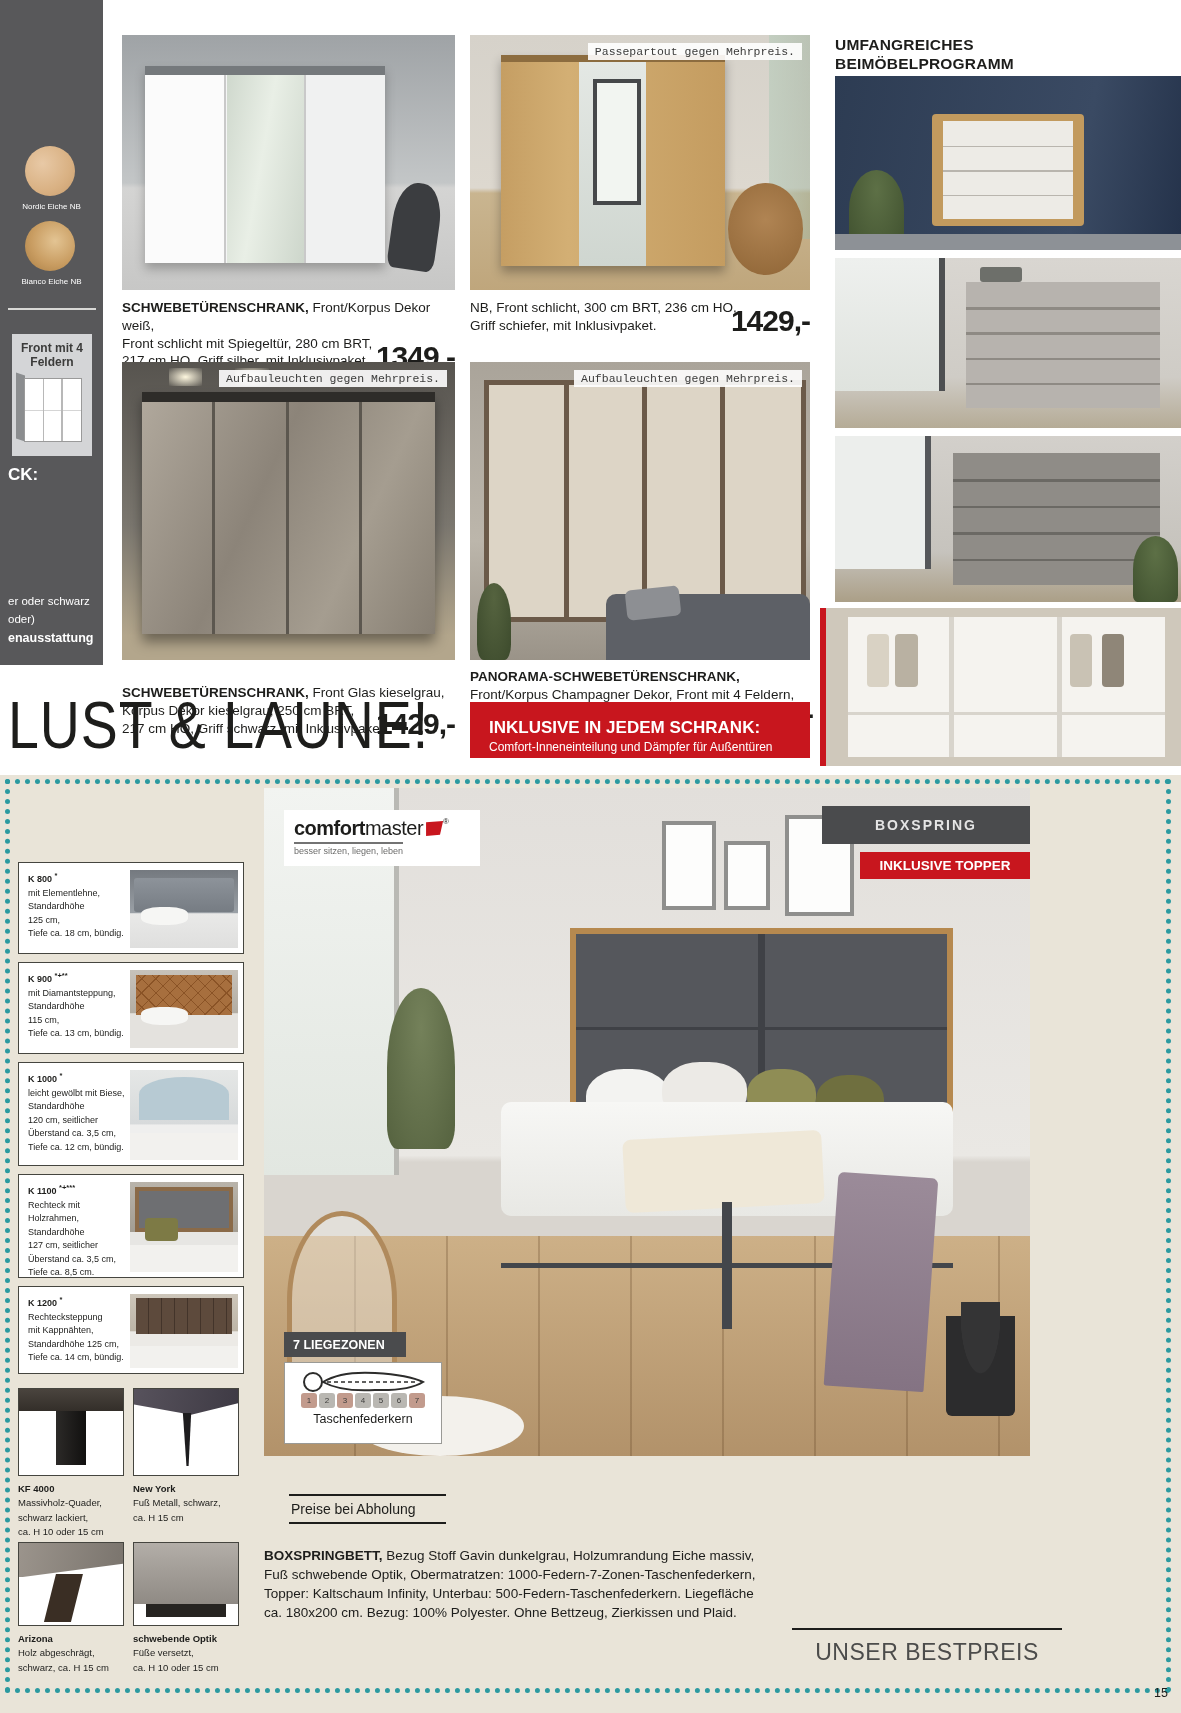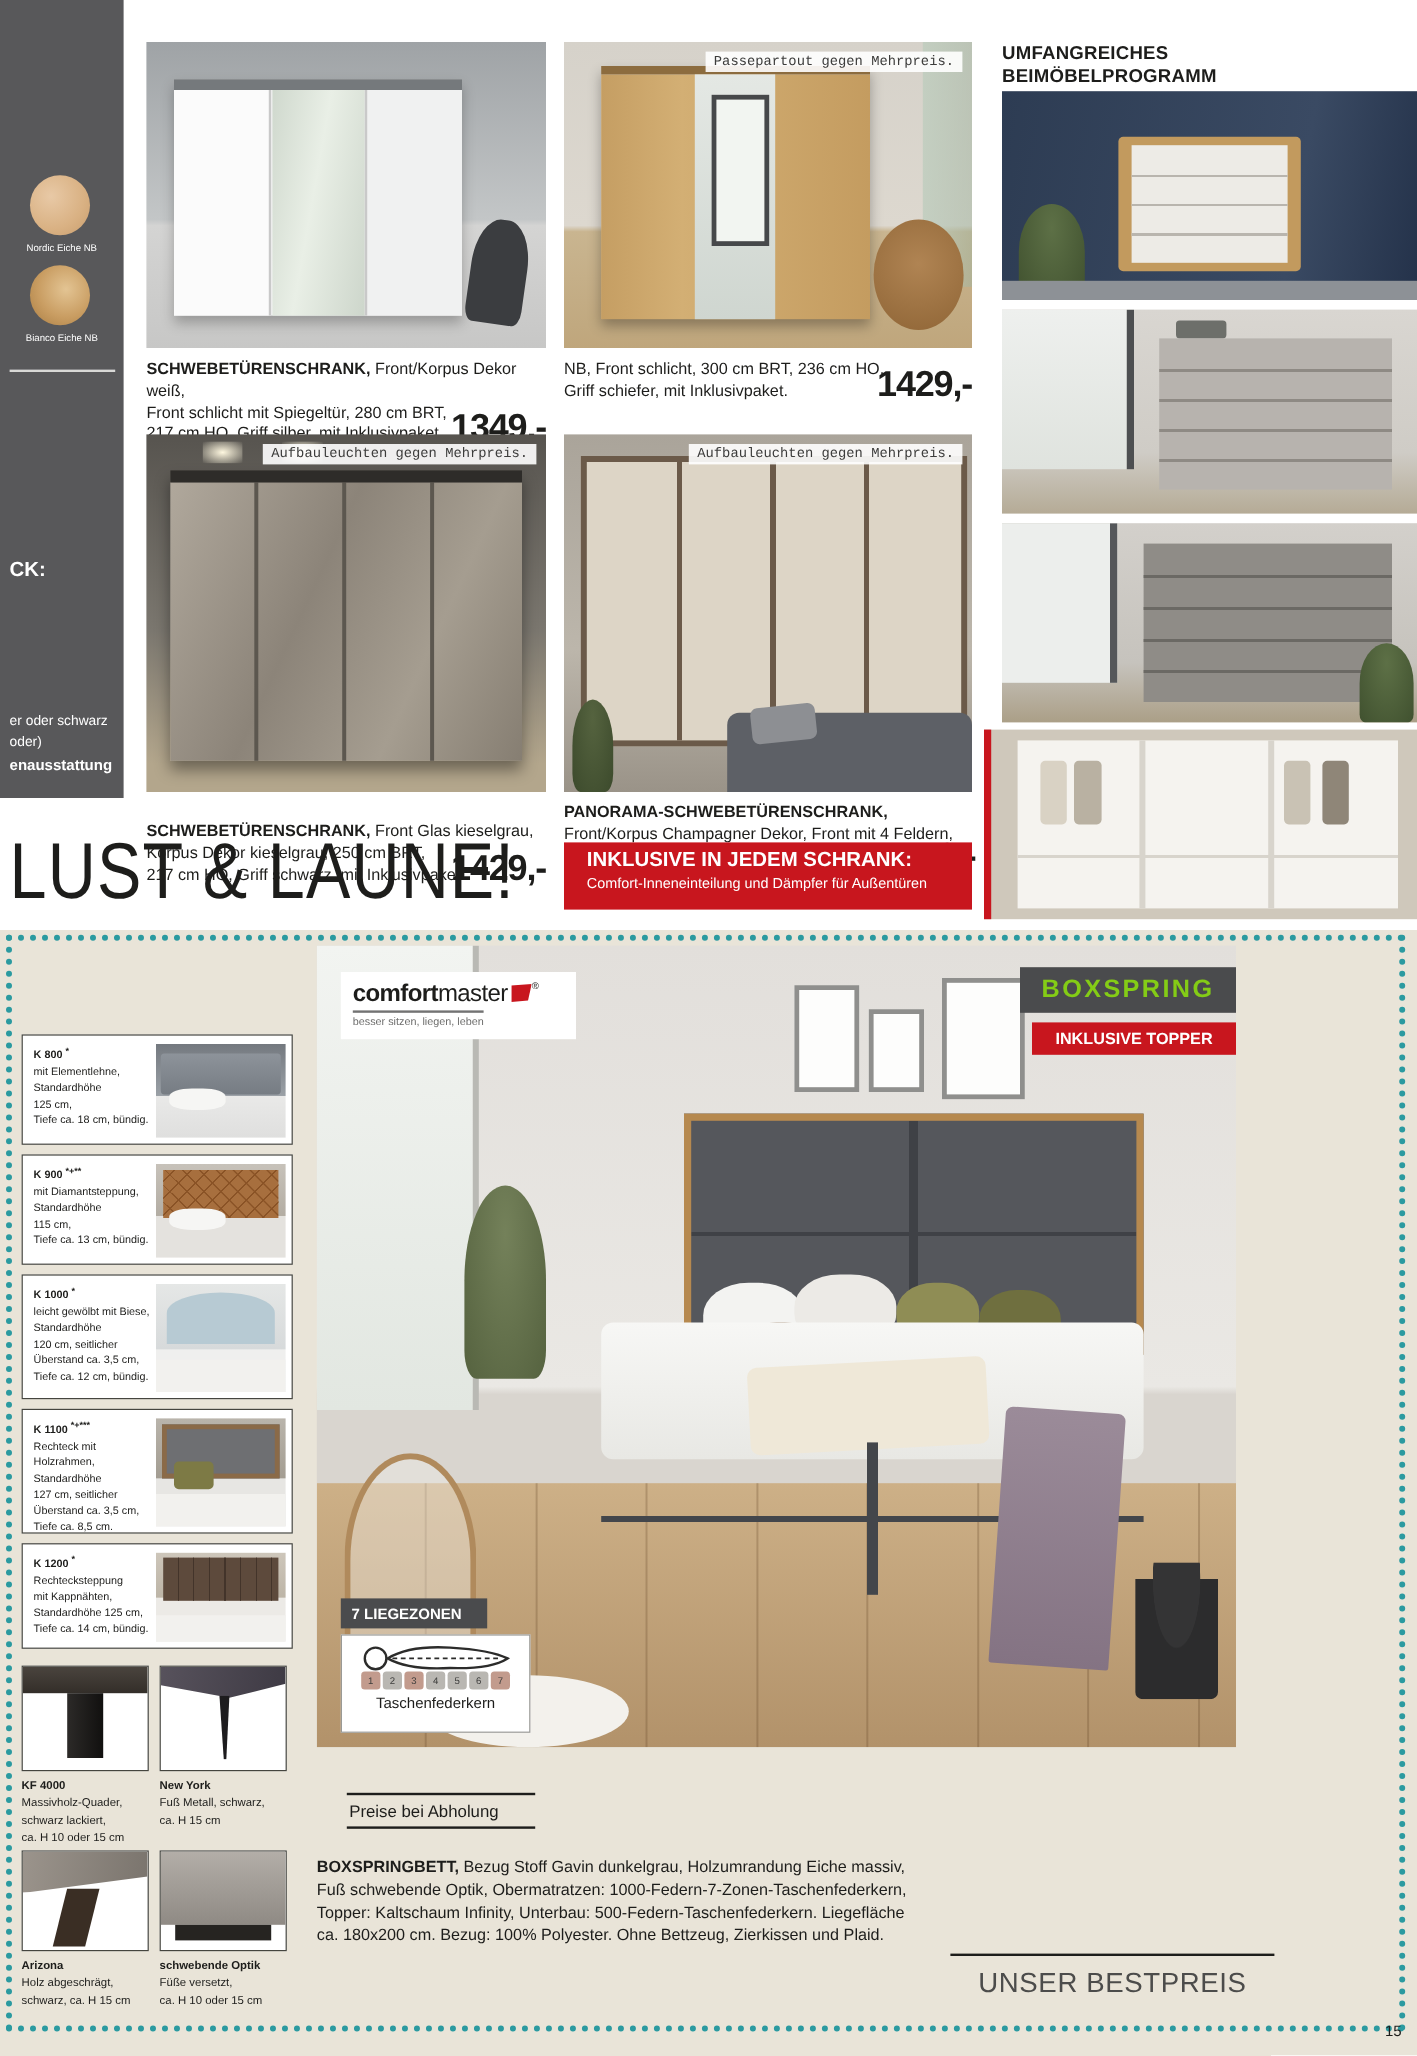--- a/index.html
+++ b/index.html
@@ -82,21 +82,21 @@
   .phD{background:#cfc8bb;border-left:6px solid #c8161e;}
   .phD .inner{left:6%;top:6%;width:88%;height:88%;background:#f5f3ef;
     background-image:linear-gradient(90deg,transparent 32%,#d8d4cc 32%,#d8d4cc 33.5%,transparent 33.5%,transparent 66%,#d8d4cc 66%,#d8d4cc 67.5%,transparent 67.5%),
       linear-gradient(0deg,transparent 30%,#d8d4cc 30%,#d8d4cc 32%,transparent 32%);}
   .phD .cl{position:absolute;top:12%;width:7%;height:38%;border-radius:4px;}
   
   .headline{position:absolute;left:8px;top:688px;font-size:59px;font-weight:400;letter-spacing:1px;
     color:#1d1d1b;transform:scale(.94,1.12);transform-origin:left top;white-space:nowrap;}
   .banner{position:absolute;left:470px;top:702px;width:340px;height:56px;background:#c8161e;color:#fff;
     padding-left:19px;box-sizing:border-box;}
-  .banner .bt{font-weight:bold;font-size:17px;padding-top:5px;}
+  .banner .bt{font-weight:bold;font-size:17px;padding-top:16px;}
   .banner .bs{font-size:12px;margin-top:2px;}
   .rc-title{position:absolute;left:835px;top:36px;font-weight:bold;font-size:15.5px;line-height:1.2;letter-spacing:.2px;}
   
   .bottom-bg{position:absolute;left:0;top:775px;width:1181px;height:938px;background:#e9e4d8;}
   .dotbox{position:absolute;left:5px;top:779px;width:1166px;height:914px;border:5px dotted #2b9aa0;box-sizing:border-box;}
   .hb-box{position:absolute;left:18px;width:226px;background:#fff;border:1.5px solid #45453f;
     box-sizing:border-box;display:flex;padding:7px 5px 5px 9px;}
   .hb-text{flex:1;font-size:9px;line-height:1.5;color:#1d1d1b;}
   .hb-code{font-weight:bold;}
   .hb-photo{width:108px;position:relative;overflow:hidden;align-self:stretch;}
@@ -147,22 +147,22 @@
   .bs-fur{left:12%;bottom:0;width:22%;height:9%;background:#f3f1ec;border-radius:50%;}
   .bs-plant{left:16%;top:30%;width:9%;height:24%;background:radial-gradient(ellipse at 50% 25%,#74815a,#55623f);border-radius:50% 50% 15% 15%;}
   
   .cm-box{left:20px;top:22px;width:196px;height:56px;background:#fff;padding:7px 10px;box-sizing:border-box;}
   .cm-line{font-size:20px;letter-spacing:-.5px;white-space:nowrap;}
   .cm-line .b{font-weight:bold;}
   .cm-flag{display:inline-block;width:17px;height:15px;background:#c8161e;clip-path:polygon(0 8%,100% 0,82% 92%,0 100%);
     position:relative;top:1px;margin-left:3px;}
   .cm-reg{font-size:8px;vertical-align:top;}
   .cm-tag{font-size:9px;color:#6d6d6c;margin-top:2px;border-top:2px solid #737373;display:inline-block;padding-top:2px;}
-  .bx-badge{position:absolute;right:0;top:18px;width:180px;height:38px;background:#4a4b4d;color:#84cc16;
-    display:flex;align-items:center;justify-content:center;font-weight:bold;font-size:21px;letter-spacing:2px;}
+  .bx-badge{position:absolute;right:0;top:18px;width:208px;height:38px;background:#4a4b4d;color:#e5e5e5;
+    display:flex;align-items:center;justify-content:center;font-weight:bold;font-size:14px;letter-spacing:2px;}
   .tp-badge{position:absolute;right:0;top:64px;width:170px;height:27px;background:#c8161e;color:#fff;
     display:flex;align-items:center;justify-content:center;font-weight:bold;font-size:13.5px;}
   .lz-badge{position:absolute;left:20px;top:544px;width:122px;height:25px;background:#4a4b4d;color:#fff;
     font-weight:bold;font-size:12.5px;display:flex;align-items:center;padding-left:9px;box-sizing:border-box;}
   .lz-box{position:absolute;left:20px;top:574px;width:158px;height:82px;background:#fff;border:1px solid #9a9a96;
     box-sizing:border-box;text-align:center;}
   .lz-zones{display:flex;justify-content:center;gap:2px;margin-top:30px;}
   .lz-zone{width:16px;height:15px;font-size:8px;line-height:15px;color:#3c3c3b;border-radius:3px;}
   .lz-a{background:#c29b8d;}
   .lz-b{background:#b9b7b2;}
@@ -183,20 +183,25 @@
 <body>
 
 <div class="page">
 
   <aside class="sidebar">
     <div class="swatch sw1"></div>
     <div class="swlabel" style="top:202px;">Nordic Eiche NB</div>
     <div class="swatch sw2"></div>
     <div class="swlabel" style="top:277px;">Bianco Eiche NB</div>
     <div class="sb-divider"></div>
+    <div class="front-box">
+      <div class="fb-label">Front mit 4 Feldern</div>
+      <div class="fb-side"></div>
+      <div class="fb-wardrobe"></div>
+    </div>
     <div class="sb-ck">CK:</div>
     <div class="sb-cut">
       <div>er oder schwarz</div>
       <div>oder)</div>
       <div class="b">enausstattung</div>
     </div>
   </aside>
 
   <div class="photo ph0" style="left:122px;top:35px;width:333px;height:255px;">
     <div class="s ward">

